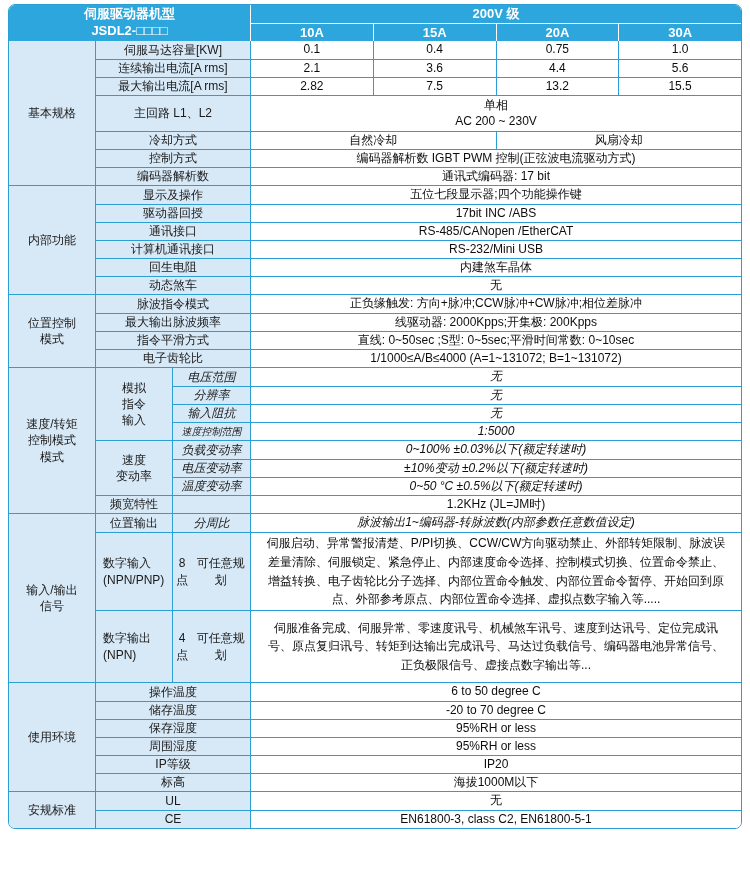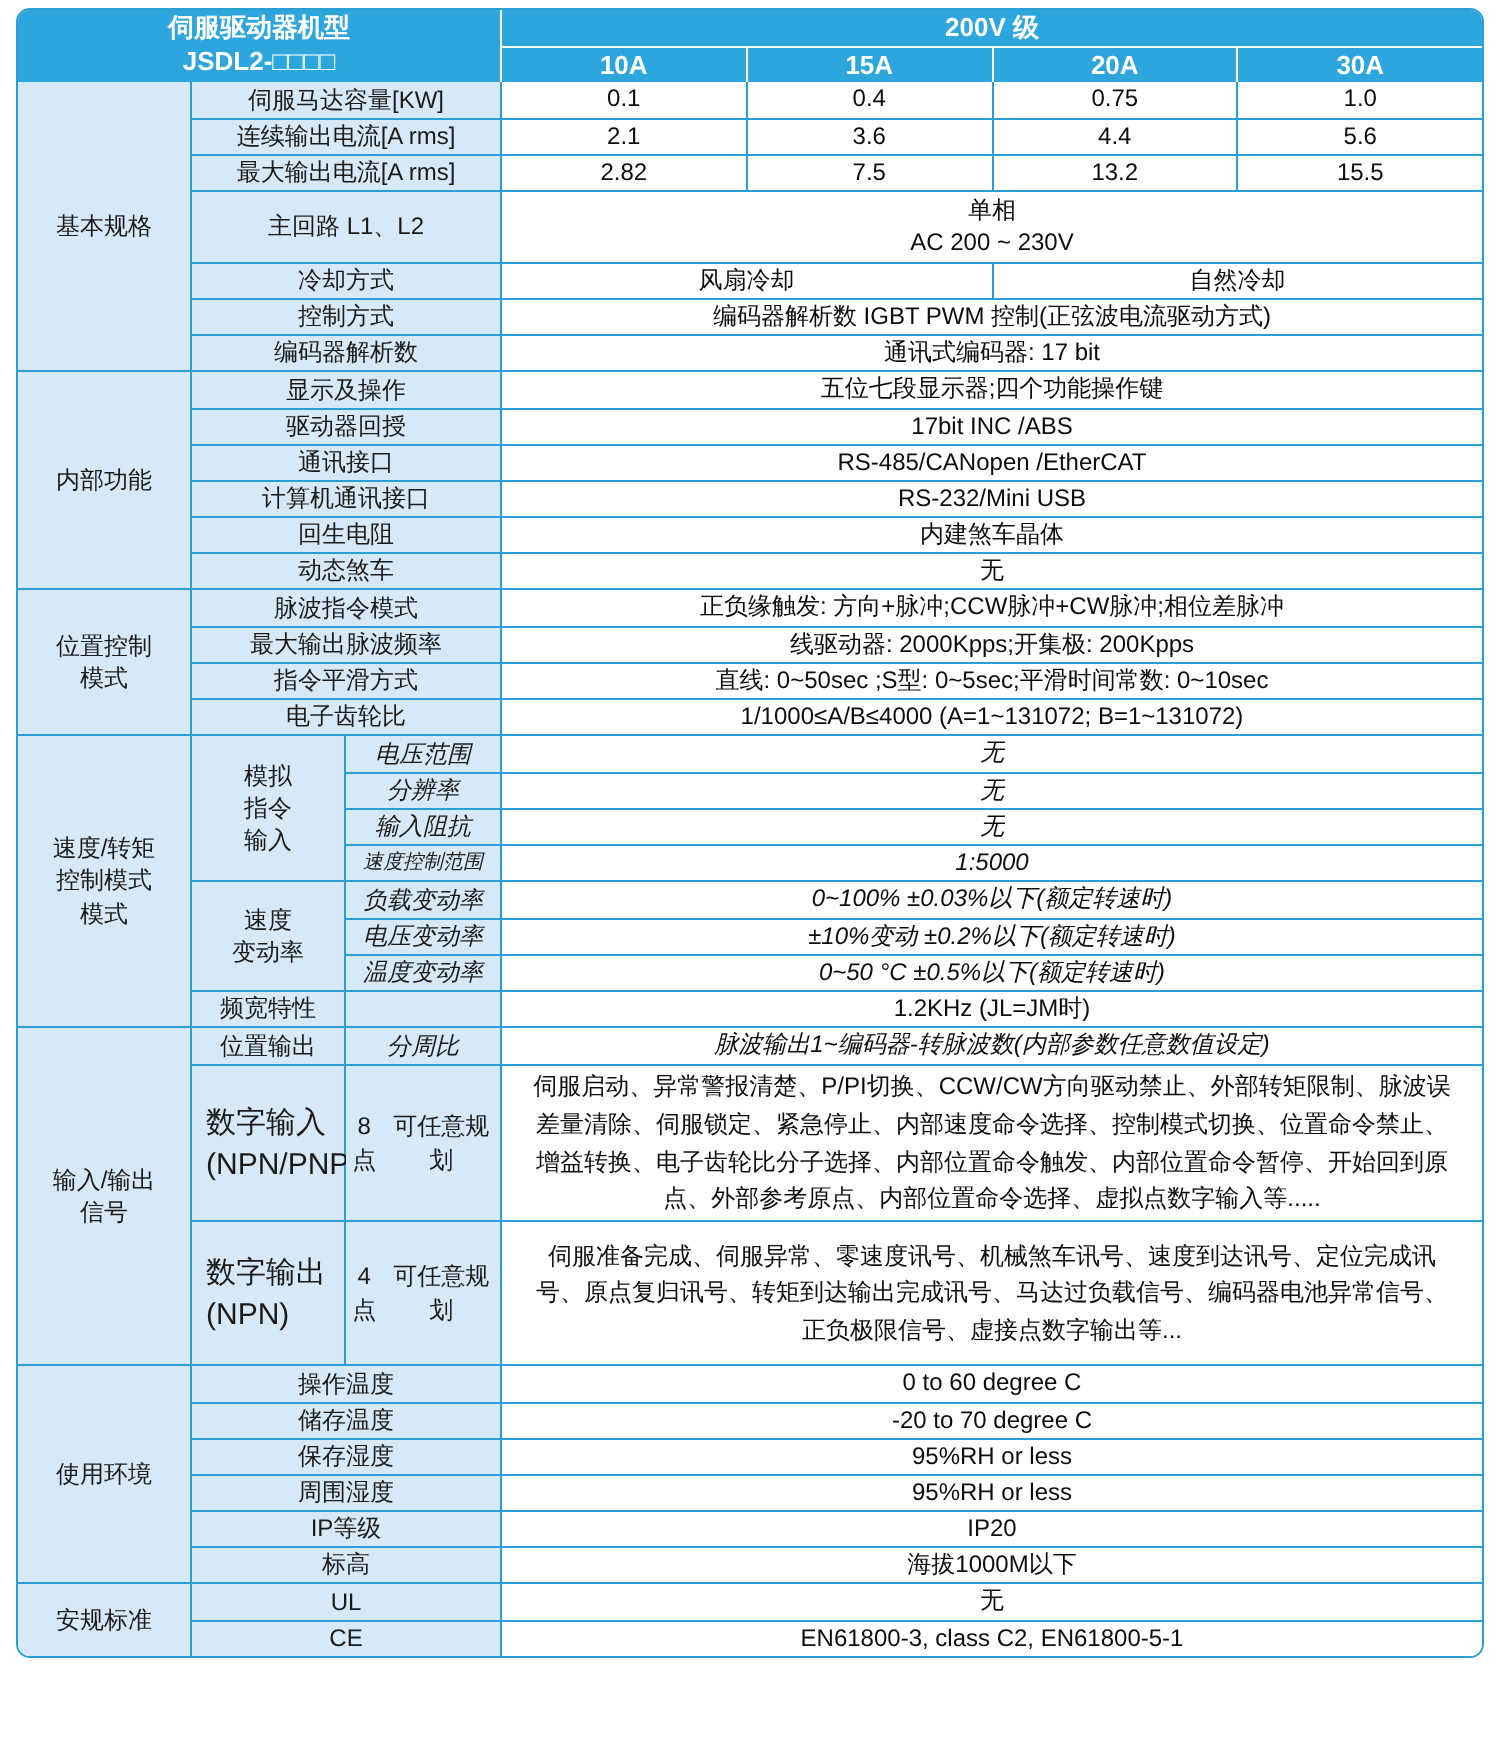--- a/index.html
+++ b/index.html
@@ -53,21 +53,21 @@
     display:flex; align-items:center; justify-content:center; font-size:12px;
     text-align:center; flex-shrink:0; line-height:1.2; }
   .sublbl.small { font-size:10px; }
   .lbl-grp { width:77px; }
   .lbl-empty { width:78px; background:#D7E8F6; border-right:1px solid #2B9FD4; flex-shrink:0; }
 
   .digital { height:78px; }
   .digital-out { height:72px; }
   .dlbl { width:77px; background:#D7E8F6; border-right:1px solid #2B9FD4; color:#1A1A1A;
     display:flex; flex-direction:column; justify-content:center; padding-left:7px;
-    font-size:15px; line-height:1.4; flex-shrink:0; }
+    font-size:12px; line-height:1.4; flex-shrink:0; }
   .dpts { width:78px; background:#D7E8F6; border-right:1px solid #2B9FD4; color:#1A1A1A;
     display:flex; flex-direction:row; justify-content:center; align-items:center;
     font-size:12px; line-height:1.4; text-align:center; flex-shrink:0; }
   .dval { flex:1; background:#fff; color:#0d0d0d; display:flex; align-items:center;
     justify-content:center; font-size:12px; line-height:1.55; text-align:center;
     padding:4px 12px; min-width:0; }
 </style>
 </head>
 <body>
 
@@ -124,22 +124,22 @@
         <div class="row row-tall">
           <div class="lbl">主回路 L1、L2</div>
           <div class="val two-line">
             <span>单相</span>
             <span>AC 200 ~ 230V</span>
           </div>
         </div>
         <div class="row">
           <div class="lbl">冷却方式</div>
           <div class="vals2">
+            <div class="val">自然冷却</div>
             <div class="val">风扇冷却</div>
-            <div class="val">自然冷却</div>
           </div>
         </div>
         <div class="row">
           <div class="lbl">控制方式</div>
           <div class="val">编码器解析数 IGBT PWM 控制(正弦波电流驱动方式)</div>
         </div>
         <div class="row">
           <div class="lbl">编码器解析数</div>
           <div class="val">通讯式编码器: 17 bit</div>
         </div>
@@ -299,21 +299,21 @@
           <div class="dval">伺服准备完成、伺服异常、零速度讯号、机械煞车讯号、速度到达讯号、定位完成讯号、原点复归讯号、转矩到达输出完成讯号、马达过负载信号、编码器电池异常信号、正负极限信号、虚接点数字输出等...</div>
         </div>
       </div>
     </div>
 
     <div class="section">
       <div class="cat">使用环境</div>
       <div class="sec-rows">
         <div class="row">
           <div class="lbl">操作温度</div>
-          <div class="val">0 to 60 degree C</div>
+          <div class="val">6 to 50 degree C</div>
         </div>
         <div class="row">
           <div class="lbl">储存温度</div>
           <div class="val">-20 to 70 degree C</div>
         </div>
         <div class="row">
           <div class="lbl">保存湿度</div>
           <div class="val">95%RH or less</div>
         </div>
         <div class="row">

